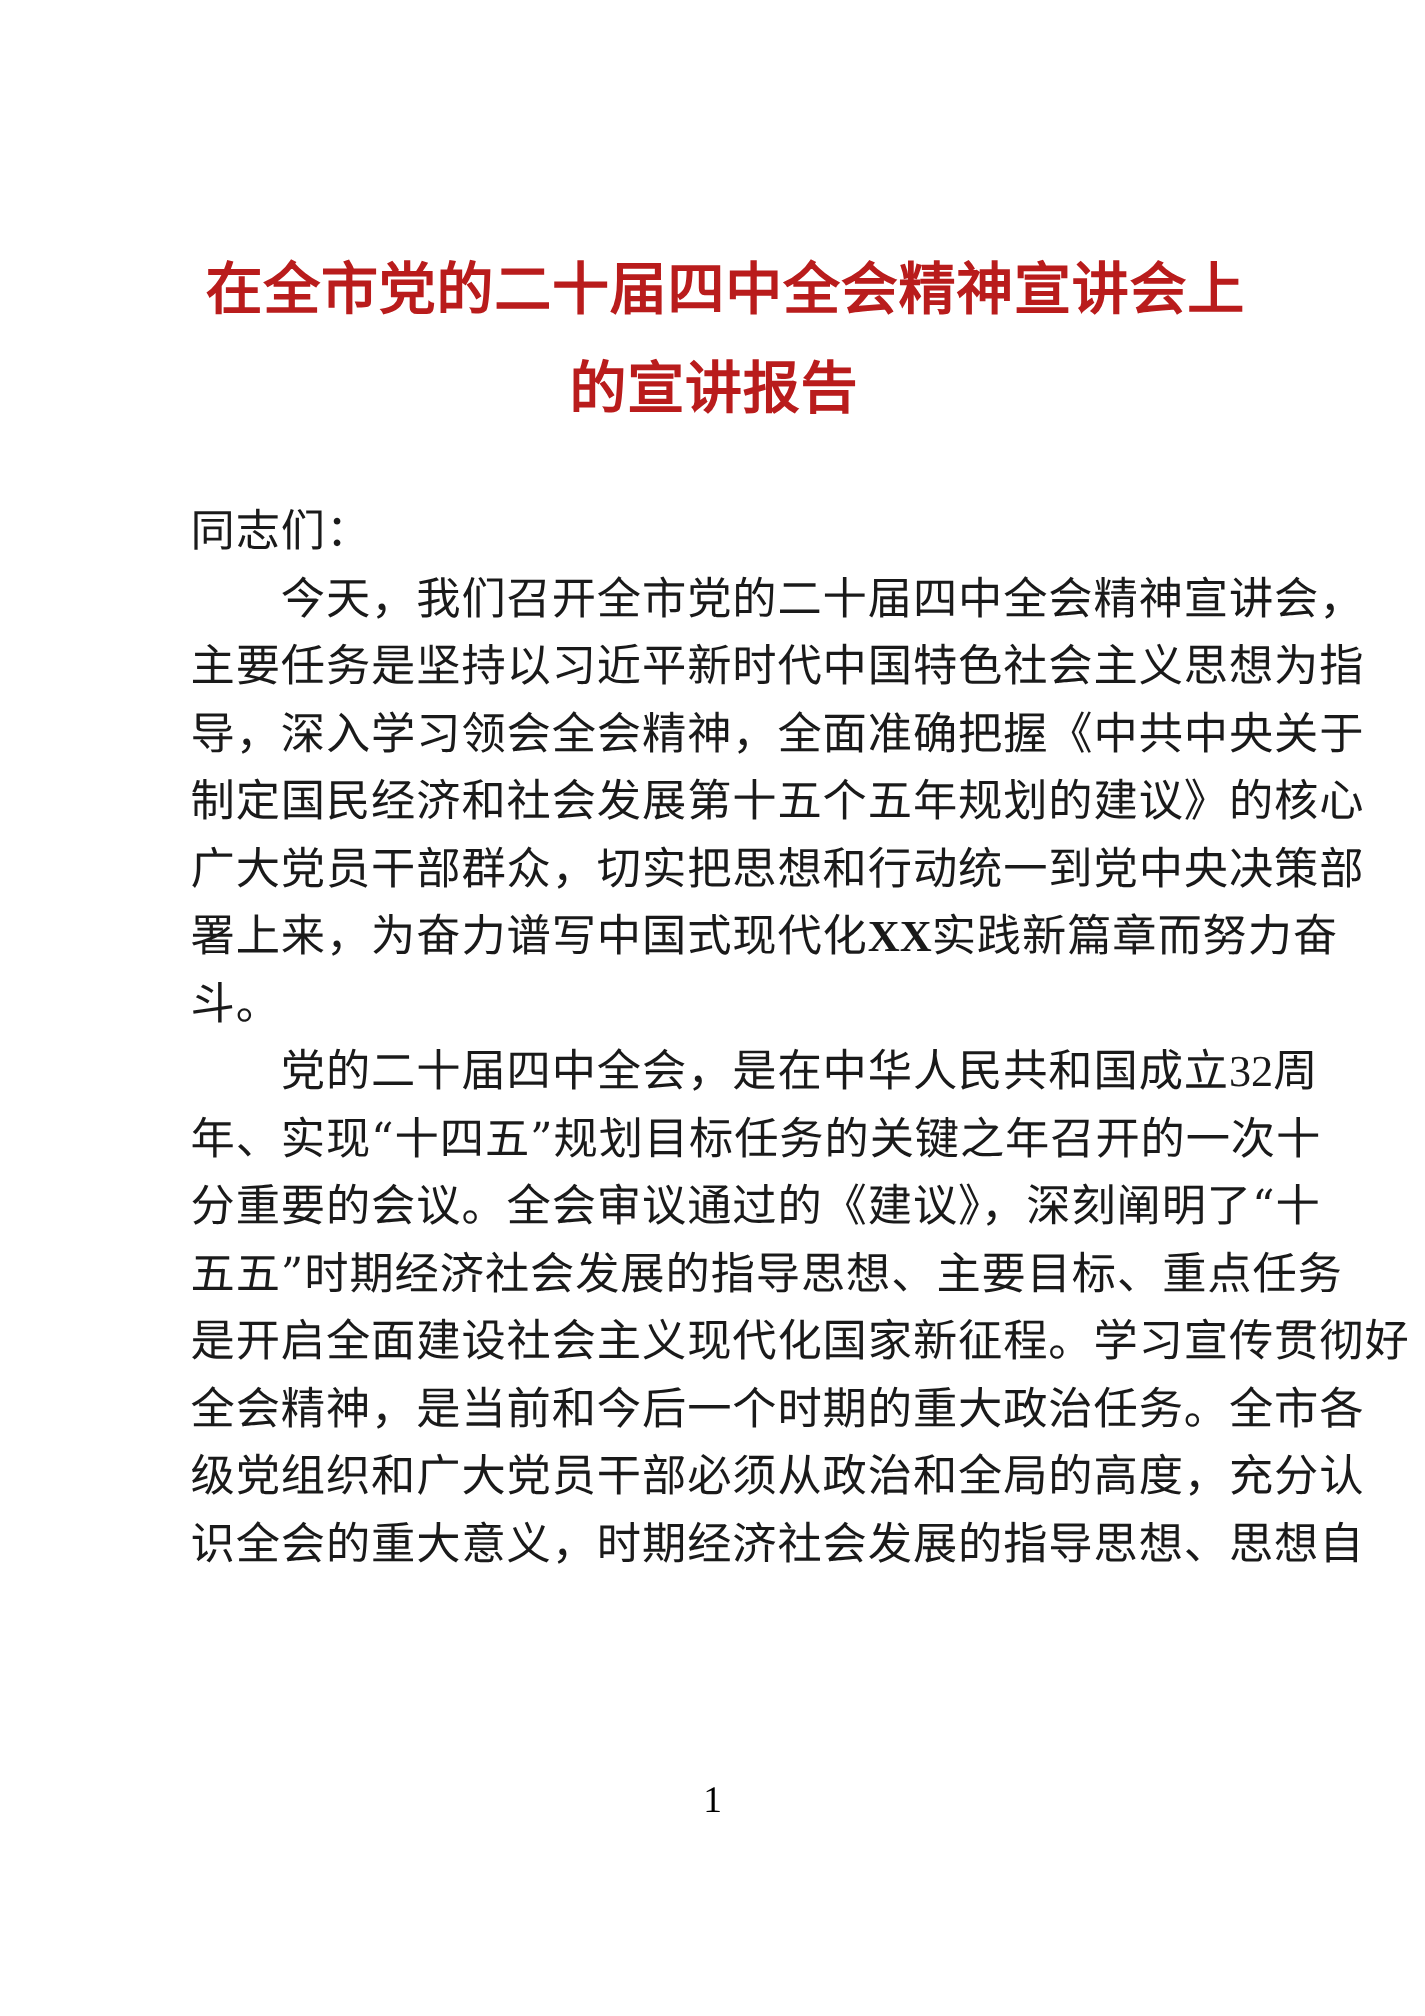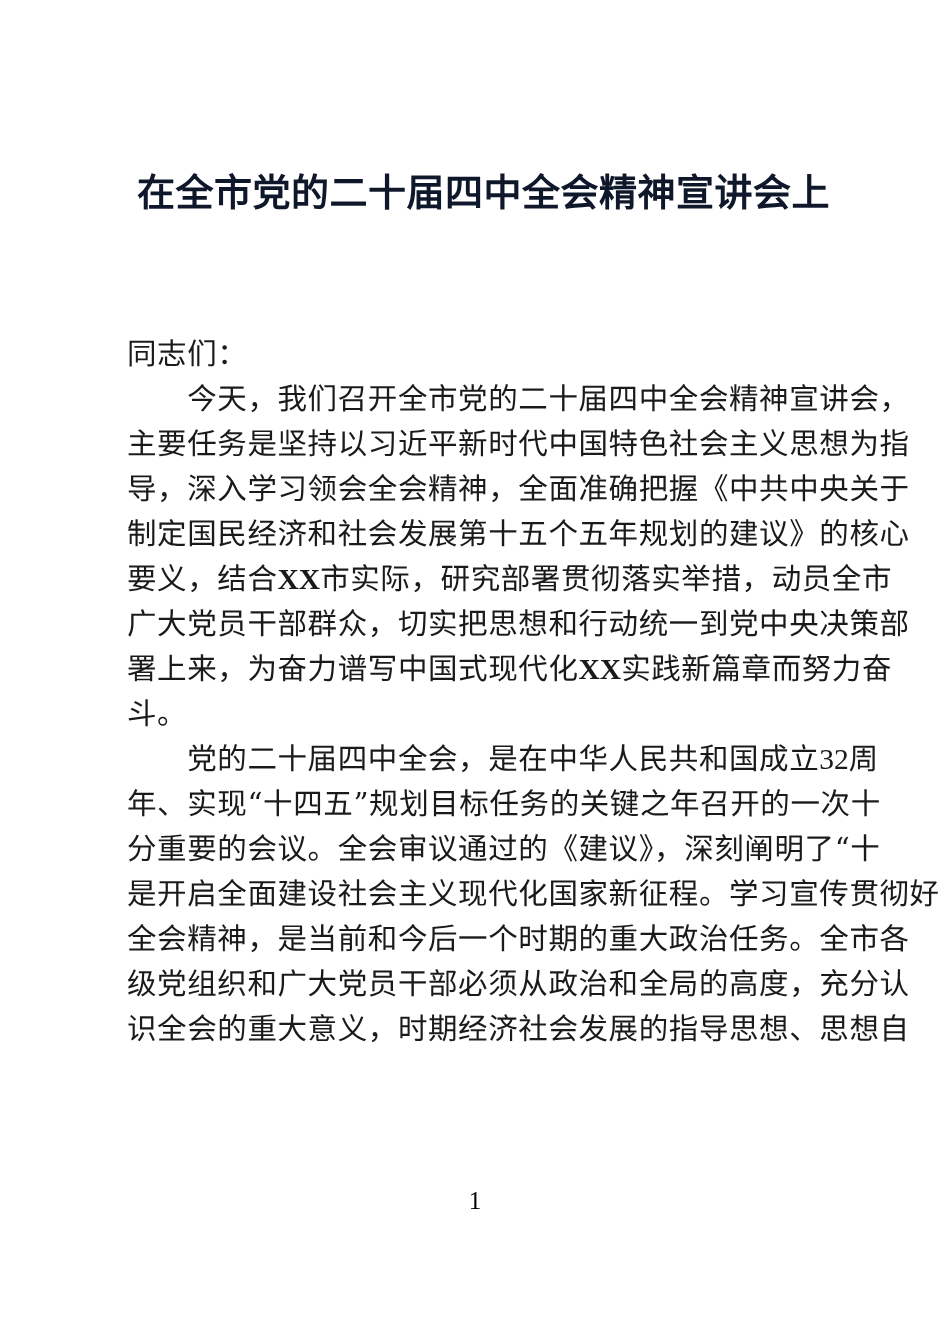--- a/index.html
+++ b/index.html
@@ -26,21 +26,21 @@
     position: absolute;
     left: 137px;
     top: 160px;
     width: 678px;
     text-align: center;
     font-family: "DejaVu Sans", "Liberation Sans", sans-serif;
     font-weight: bold;
     font-size: 38px;
     line-height: 66px;
     letter-spacing: 0.5px;
-    color: #0f172a;
+    color: #b91c1c;
   }
   .doc-title .title-line {
     display: block;
     white-space: nowrap;
   }
 
   
   .body-block {
     position: absolute;
     left: 127px;
@@ -89,43 +89,44 @@
     color: #000000;
   }
 </style>
 </head>
 <body>
 
 <div class="page">
 
   <div class="doc-title">
     <span class="title-line">在全市党的二十届四中全会精神宣讲会上</span>
+    <span class="title-line">的宣讲报告</span>
   </div>
 
   <div class="body-block">
 
     <div class="para">
       <span class="tline">同志们：</span>
     </div>
 
     <div class="para">
       <span class="tline">　　今天，我们召开全市党的二十届四中全会精神宣讲会，</span>
       <span class="tline">主要任务是坚持以习近平新时代中国特色社会主义思想为指</span>
       <span class="tline">导，深入学习领会全会精神，全面准确把握《中共中央关于</span>
       <span class="tline">制定国民经济和社会发展第十五个五年规划的建议》的核心</span>
-      <span class="tline"><span>要义，结合</span><span class="lat">XX</span><span>市实际，研究部署贯彻落实举措，动员全市</span></span>
       <span class="tline">广大党员干部群众，切实把思想和行动统一到党中央决策部</span>
       <span class="tline"><span>署上来，为奋力谱写中国式现代化</span><span class="lat">XX</span><span>实践新篇章而努力奋</span></span>
       <span class="tline">斗。</span>
     </div>
 
     <div class="para">
       <span class="tline"><span>　　党的二十届四中全会，是在中华人民共和国成立</span><span class="lat-num">32</span><span>周</span></span>
       <span class="tline">年、实现“十四五”规划目标任务的关键之年召开的一次十</span>
       <span class="tline">分重要的会议。全会审议通过的《建议》，深刻阐明了“十</span>
+      <span class="tline">五五”时期经济社会发展的指导思想、主要目标、重点任务</span>
       <span class="tline">是开启全面建设社会主义现代化国家新征程。学习宣传贯彻好</span>
       <span class="tline">全会精神，是当前和今后一个时期的重大政治任务。全市各</span>
       <span class="tline">级党组织和广大党员干部必须从政治和全局的高度，充分认</span>
       <span class="tline">识全会的重大意义，时期经济社会发展的指导思想、思想自</span>
     </div>
 
   </div>
 
   <div class="page-number">1</div>
 

